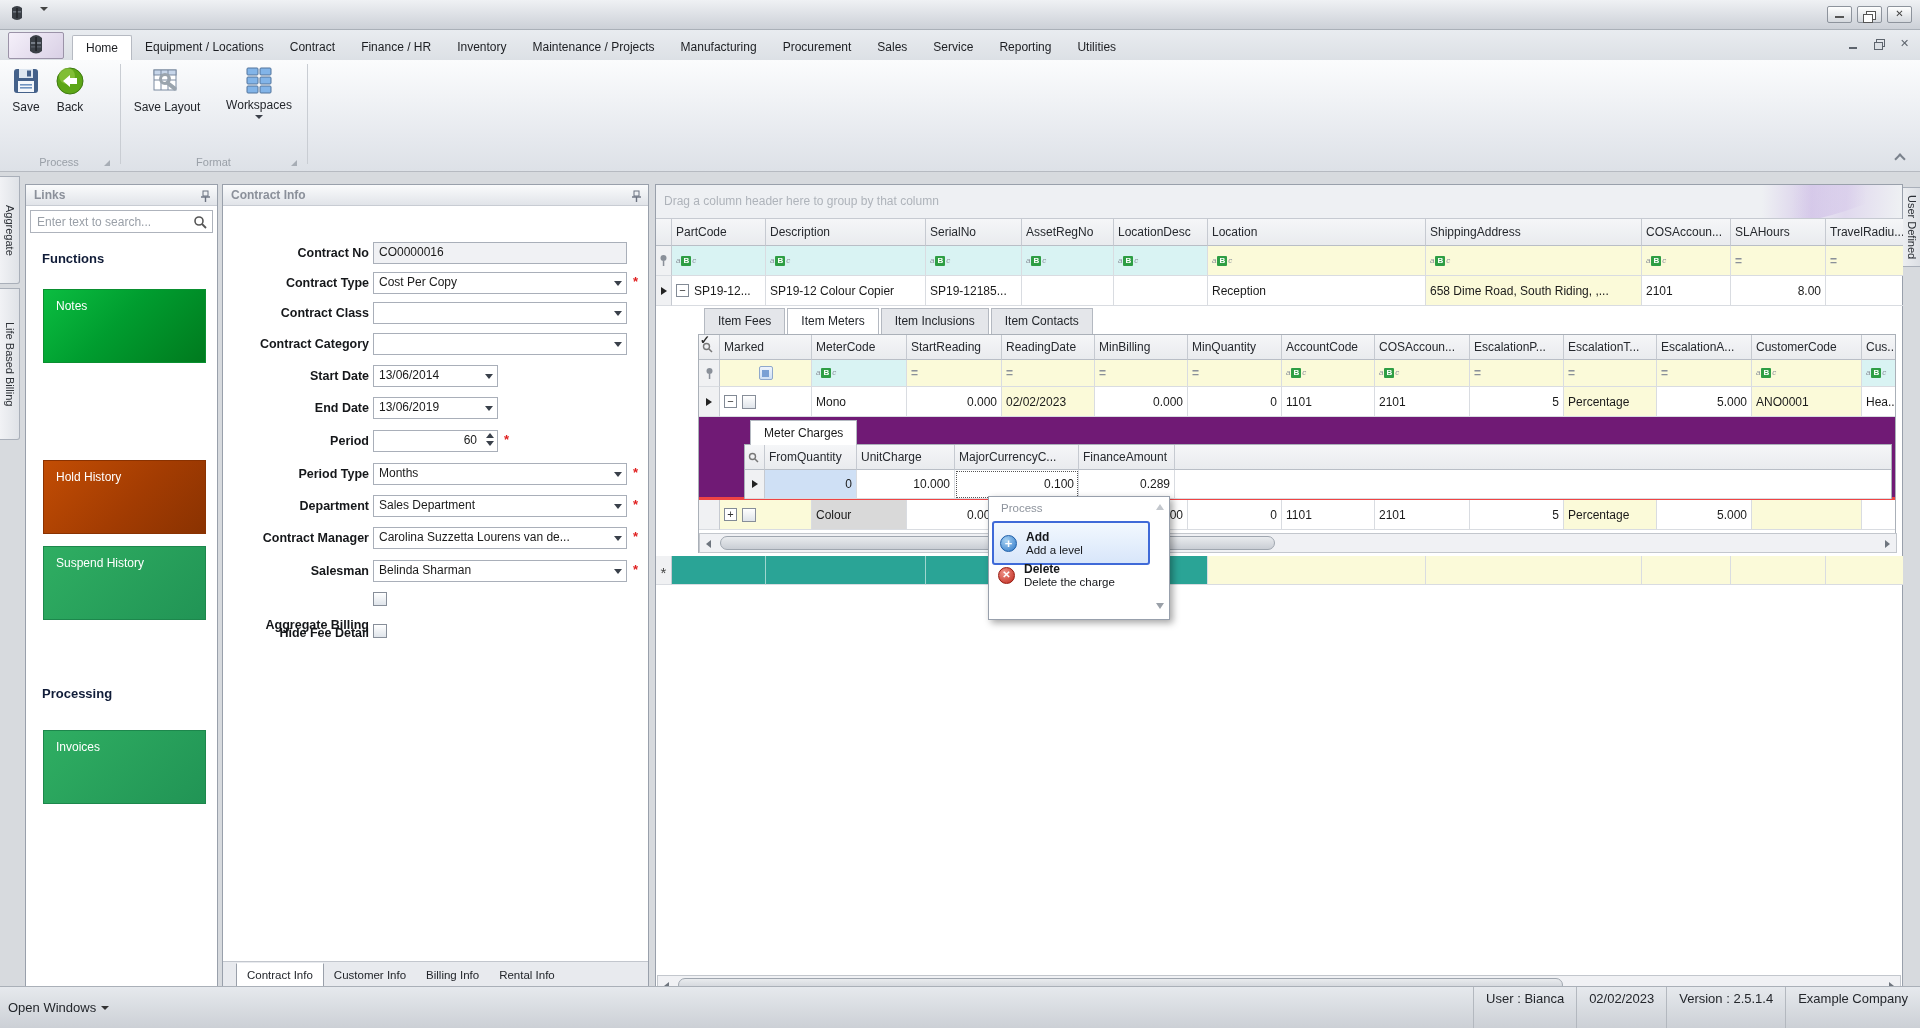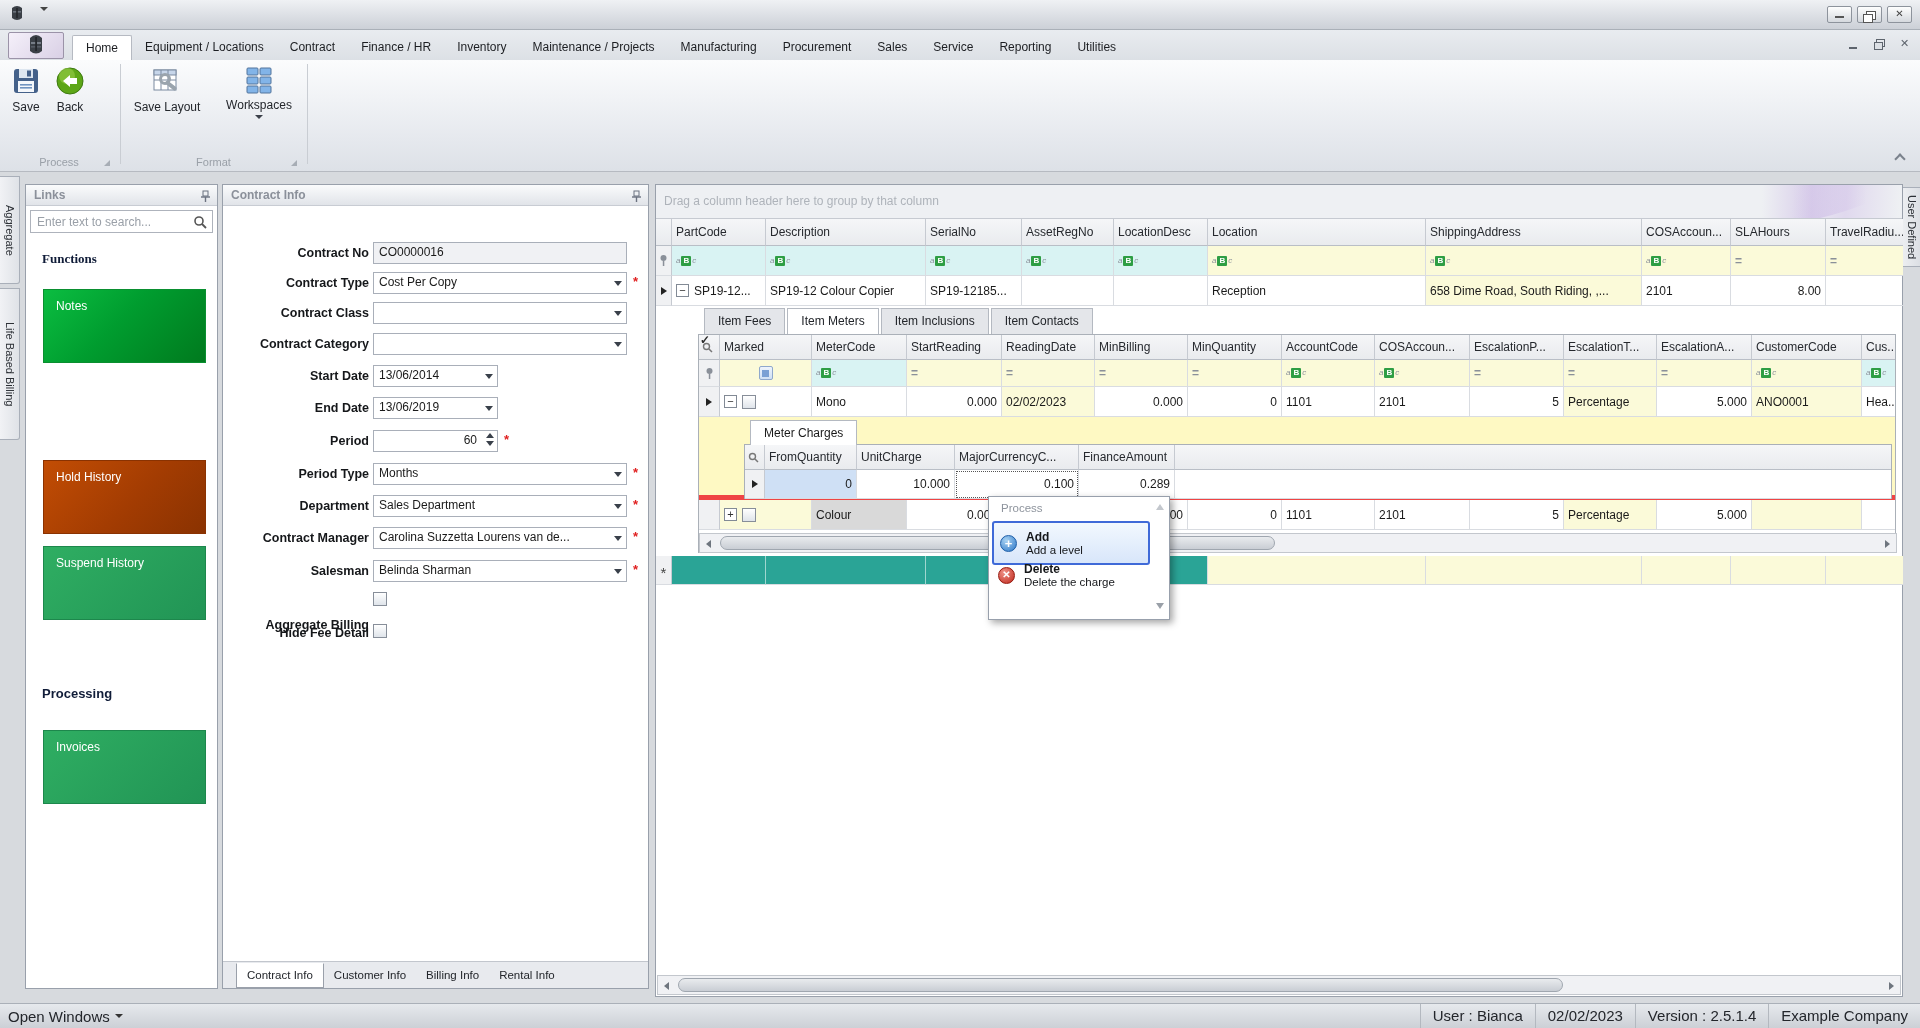--- a/index.html
+++ b/index.html
@@ -151,22 +151,22 @@
   .ctx-item.hl { border:2px solid #3f6ad8; border-radius:3px; background:linear-gradient(#f2f8fe,#d8e6fa); }
   .ctx-ic { width:17px; height:17px; border-radius:50%; margin-right:9px; flex:none; position:relative; }
   .ctx-ic.add { background:radial-gradient(circle at 35% 30%, #a8d2f2, #2e78c8); border:1px solid #1d5ea8; }
   .ctx-ic.add::before { content:"+"; position:absolute; left:0; right:0; top:0px; text-align:center; color:#fff; font-weight:bold; font-size:13px; line-height:15px; }
   .ctx-ic.del { background:radial-gradient(circle at 35% 30%, #ef9288, #c0281c); border:1px solid #96190f; }
   .ctx-ic.del::before { content:"\2715"; position:absolute; left:0; right:0; top:1px; text-align:center; color:#fff; font-weight:bold; font-size:10px; }
   .mi-title { font-weight:bold; font-size:12px; color:#15171a; }
   .mi-desc { font-size:11.5px; color:#15171a; }
 
   
-  .statusbar { position:absolute; left:0; bottom:0; width:1920px; height:25px;
-    background:linear-gradient(#e6e9ed,#ccd0d6); border-top:1px solid #aab0b8; display:flex; align-items:center; font-size:15px; color:#23262b; }
+  .statusbar { position:absolute; left:0; bottom:0; width:1920px; height:42px;
+    background:linear-gradient(#e6e9ed,#ccd0d6); border-top:1px solid #aab0b8; display:flex; align-items:center; font-size:13px; color:#23262b; }
   .sb-left { padding-left:8px; display:flex; align-items:center; gap:5px; }
   .sb-left .tri { width:0; height:0; border-left:4px solid transparent; border-right:4px solid transparent; border-top:4px solid #333; }
   .sb-right { margin-left:auto; display:flex; height:100%; align-items:center; }
   .sb-item { padding:0 12px; height:100%; line-height:24px; border-left:1px solid #b3b8bf; }
 </style>
 </head>
 <body>
 
 <div id="app">
 
@@ -296,21 +296,21 @@
     </div>
     <div class="search-box">
       <input type="text" placeholder="Enter text to search..." style="">
       <span class="search-ic">
         <svg width="14" height="14">
             <circle cx="6" cy="6" r="4" fill="none" stroke="#555" stroke-width="1.6"></circle>
             <line x1="9" y1="9" x2="13" y2="13" stroke="#555" stroke-width="1.8"></line>
           </svg>
       </span>
     </div>
-    <div class="side-heading" style="top:66px;font-family:Liberation Serif, serif;">Functions</div>
+    <div class="side-heading" style="top:66px;">Functions</div>
     <div class="linkbtn b-notes" style="top:104px;">Notes</div>
     <div class="linkbtn b-hold" style="top:275px;">Hold History</div>
     <div class="linkbtn b-green" style="top:361px;">Suspend History</div>
     <div class="side-heading" style="top:501px;">Processing</div>
     <div class="linkbtn b-green" style="top:545px;">Invoices</div>
   </div>
 
   <div class="panel" style="left:222px; top:184px; width:427px; height:805px;">
     <div class="panel-header">
       <span>Contract Info</span>
@@ -649,21 +649,21 @@
             <span>5.000</span>
           </div>
         <div class="c yellow" style="width:110px;">
             <span>ANO0001</span>
           </div>
         <div class="c" style="width:33px; border-right:none;">
             <span>Hea...</span>
           </div>
       </div>
 
-      <div style="position:relative; height:83px; background:#fef9c3; border-bottom:5px solid #ef4444;text-decoration:underline;">
+      <div style="position:relative; height:83px; background:#701a75; border-bottom:3px solid #ef4444;text-decoration:underline;">
         <div class="chtab" style="left:51px; top:3px;">Meter Charges</div>
         <div class="chgrid" style="left:45px; top:27px; width:1148px; height:55px;">
           <div class="r" style="height:25px;">
             <div class="c hc" style="width:20px; padding:0 3px;">
               <svg width="11" height="11">
                   <circle cx="4.5" cy="4.5" r="3" fill="none" stroke="#777" stroke-width="1.4"></circle>
                   <line x1="7" y1="7" x2="10" y2="10" stroke="#777" stroke-width="1.5"></line>
                 </svg>
             </div>
             <div class="c hc" style="width:92px;">FromQuantity</div>

